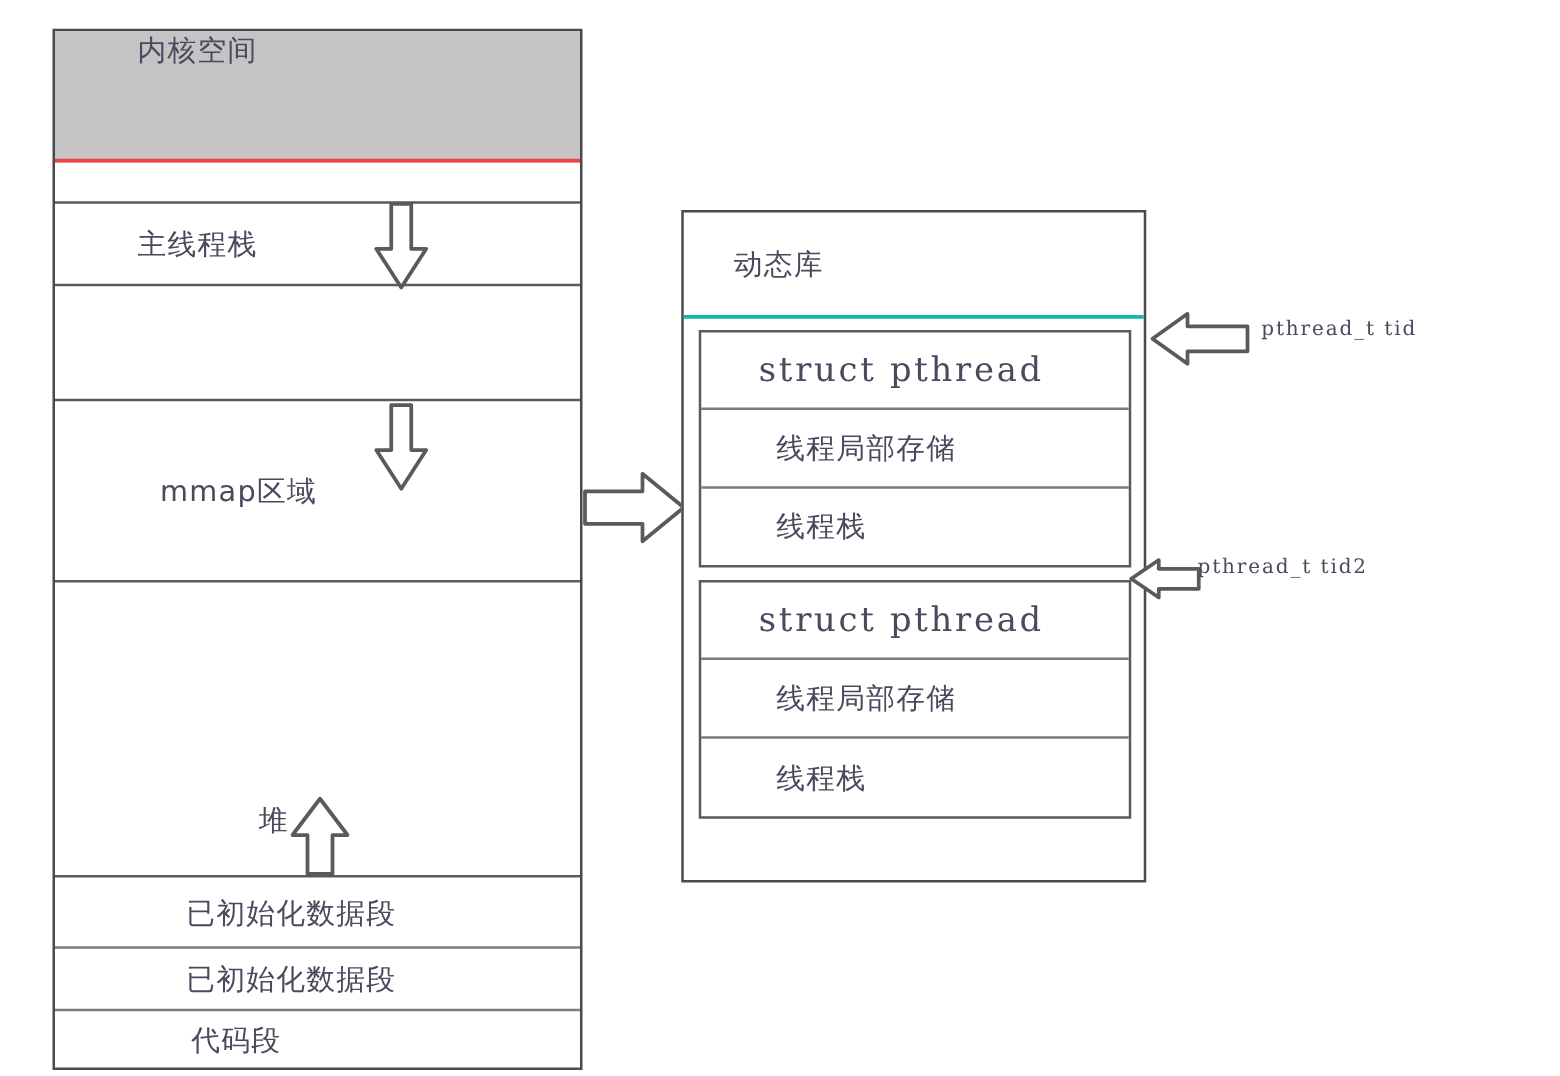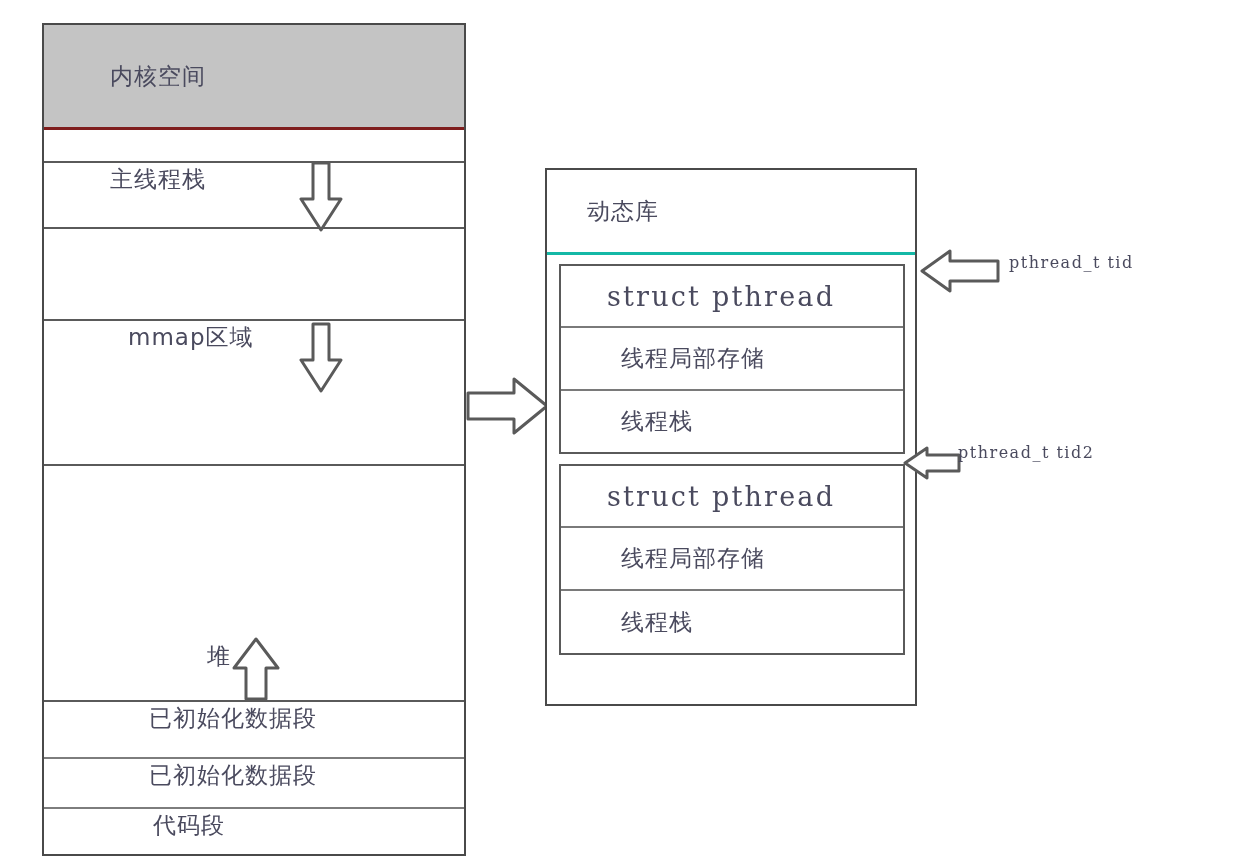--- a/index.html
+++ b/index.html
@@ -28,20 +28,21 @@
     border: 2px solid #4a4a4a;
     background: #ffffff;
   }
 
   .row {
     position: absolute;
     left: 0;
     width: 100%;
     box-sizing: border-box;
     display: flex;
+    align-items: center;
     color: #3a3a4a;
   }
   .rule {
     position: absolute;
     height: 0;
     border-top: 2px solid #5a5a5a;
   }
   .rule.light { border-top: 2px solid #7d7d7d; }
 
   .label-cn {
@@ -65,23 +66,23 @@
     top: 23px;
     width: 424px;
     height: 833px;
   }
   #kernel-band {
     position: absolute;
     left: 0; top: 0;
     width: 100%;
     height: 102px;
     background: #c4c4c4;
-    border-bottom: 3px solid #7f1d1d;
-    display: flex;
-    align-items: center;
+    border-bottom: 3px solid #ef4444;
+    display: flex;
+    align-items: flex-start;
   }
   #kernel-band .label-cn { margin-left: 66px; }
 
   
   .blockarrow { position: absolute; }
   .blockarrow svg { display: block; }
 
   
   #dylib-outer {
     left: 545px;

